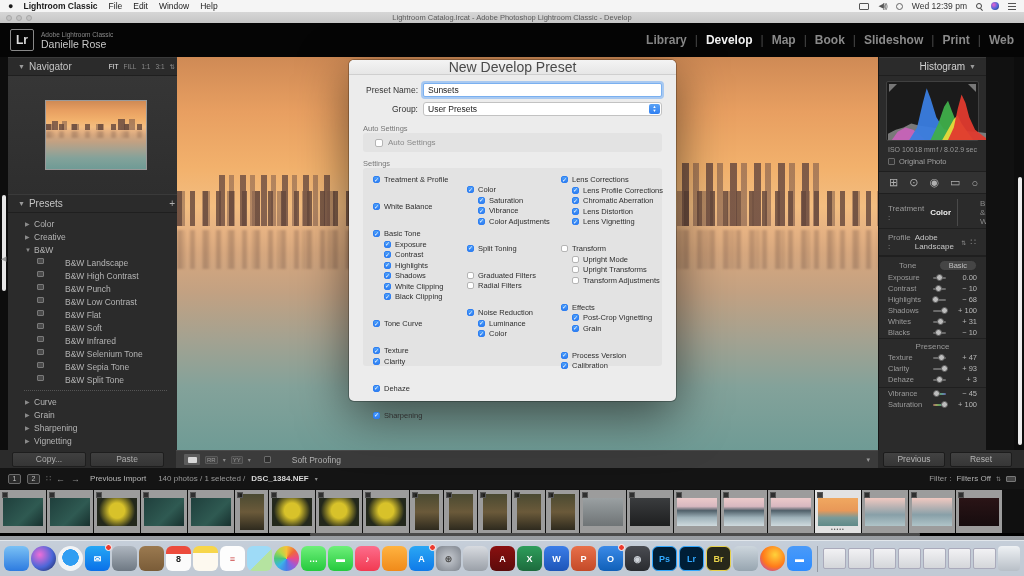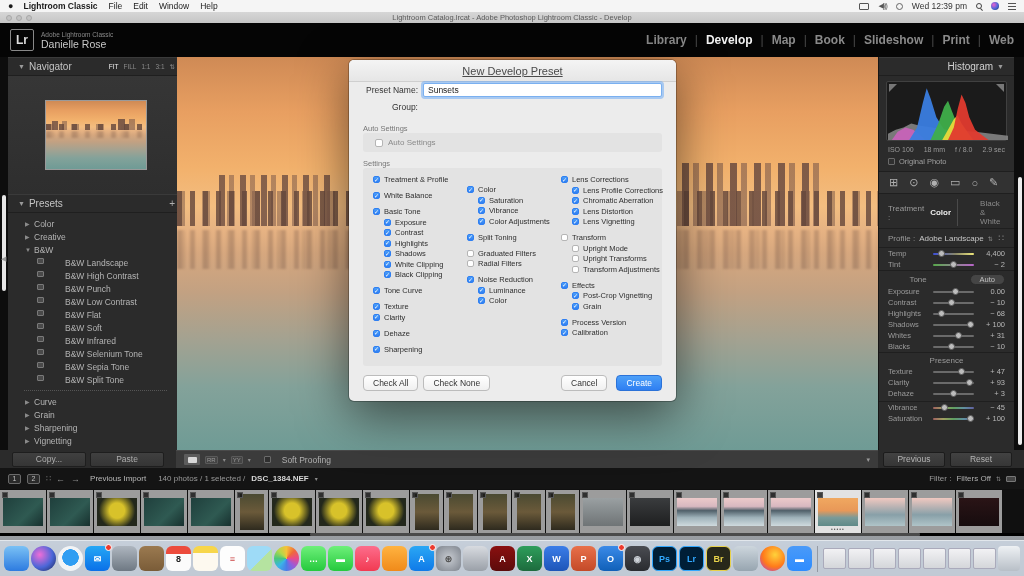--- a/index.html
+++ b/index.html
@@ -37,21 +37,21 @@
   #modules .mod.active { color:#f2f2f2; }
   #modules .sep { color:#4a4a4a; font-weight:normal; }
 
   
   #main { position:absolute; top:57px; left:0; right:0; height:393px; }
   #left-rail { position:absolute; left:0; top:0; width:8px; height:100%; background:#0d0d0d; }
   #left-rail .rail-scroll { position:absolute; left:2px; top:138px; width:4px; height:96px; background:#e6e6e6; border-radius:2px; }
   #left-rail .rail-arrow { position:absolute; left:1px; top:198px; font-size:7px; color:#9a9a9a; }
   #left-panel { position:absolute; left:8px; top:0; width:176px; height:100%; background:#2b2b2b; border-right:1px solid #161616; overflow:hidden; }
   #canvas { position:absolute; left:177px; top:0; width:701px; height:100%; overflow:hidden; }
-  #right-panel { position:absolute; left:878px; top:0; width:136px; height:100%; background:#2b2b2b; border-left:1px solid #161616; overflow:hidden; }
+  #right-panel { position:absolute; left:878px; top:0; width:108px; height:100%; background:#2b2b2b; border-left:1px solid #161616; overflow:hidden; }
   #right-rail { position:absolute; left:1014px; top:0; width:10px; height:100%; background:#0d0d0d; }
   #right-rail .rail-scroll { position:absolute; right:2px; top:120px; width:4px; height:268px; background:#ececec; border-radius:2px; }
 
   
   .sunsetpic { position:relative; overflow:hidden; background:linear-gradient(180deg,#cf8a55 0%,#e89f61 14%,#f2b16c 28%,#f3bd80 38%,#e7b383 44%,#d6a77e 50%,#c2a182 60%,#a3a291 72%,#83a29a 84%,#6f9b95 100%); }
   .sunsetpic .bld { position:absolute; left:0; right:0; top:34%; height:9%; background-image:repeating-linear-gradient(90deg, rgba(102,72,60,.82) 0 5px, transparent 5px 13px), repeating-linear-gradient(90deg, rgba(122,88,72,.5) 0 8px, transparent 8px 25px); }
   .sunsetpic .cluster-r { position:absolute; right:8%; top:27%; width:20%; height:16%; background:repeating-linear-gradient(90deg, rgba(108,76,64,.85) 0 7px, transparent 7px 11px, rgba(126,90,74,.6) 11px 17px, transparent 17px 24px); }
   .sunsetpic .cluster-l { position:absolute; left:6%; top:30%; width:16%; height:13%; background:repeating-linear-gradient(90deg, rgba(108,76,64,.8) 0 6px, transparent 6px 10px, rgba(126,90,74,.55) 10px 15px, transparent 15px 21px); }
   .sunsetpic .refl { position:absolute; left:0; right:0; top:44%; height:10%; opacity:.3; filter:blur(1px); background-image:repeating-linear-gradient(90deg, rgba(95,68,58,.8) 0 5px, transparent 5px 13px), repeating-linear-gradient(90deg, rgba(110,80,66,.5) 0 8px, transparent 8px 25px); }
 
@@ -71,21 +71,21 @@
   .pr-divider { border-top:1px dotted #555; margin:4px 16px; }
 
   .bottom-band { position:absolute; top:450px; left:0; right:0; height:18px; z-index:4; }
   #bb-left { position:absolute; left:0; top:0; width:176px; height:18px; background:#2b2b2b; display:flex; align-items:center; justify-content:center; gap:4px; }
   .lr-btn { background:linear-gradient(180deg,#404040,#353535); border:1px solid #1e1e1e; border-radius:2px; color:#adadad; font-size:8.5px; padding:1.5px 0; width:74px; text-align:center; }
   #bb-mid { position:absolute; left:176px; top:0; width:702px; height:18px; background:#3b3b3b; border-top:1px solid #4a4a4a; display:flex; align-items:center; padding:0 8px; gap:5px; }
   .tb-view { width:16px; height:11px; background:#5c5c5c; border-radius:1px; display:flex; align-items:center; justify-content:center; }
   .tb-view .inner { width:9px; height:6px; background:#d8d8d8; border-radius:1px; }
   .tb-mini { font-size:6px; color:#9a9a9a; border:1px solid #5a5a5a; border-radius:1px; padding:0 1px; background:#444; }
   .tb-caret { font-size:6px; color:#8a8a8a; }
-  #bb-mid .sp-label { font-size:8.5px; color:#b0b0b0; margin-left:6px; }
+  #bb-mid .sp-label { font-size:8.5px; color:#b0b0b0; margin-left:16px; }
   #bb-mid .far-caret { margin-left:auto; font-size:7px; color:#9a9a9a; }
   .dark-cb { width:7px; height:7px; border:1px solid #6a6a6a; background:#2f2f2f; border-radius:1px; }
   #bb-right { position:absolute; left:878px; top:0; width:146px; height:18px; background:#2b2b2b; display:flex; align-items:center; justify-content:flex-end; gap:5px; padding-right:12px; }
   .rp-btn { background:linear-gradient(180deg,#424242,#363636); border:1px solid #1c1c1c; border-radius:2px; color:#b5b5b5; font-size:8.5px; padding:1.5px 0; width:62px; text-align:center; }
 
   
   #filmstrip-bar { position:absolute; top:468px; left:0; right:0; height:21px; background:#141414; display:flex; align-items:center; padding:0 8px; gap:6px; font-size:8px; color:#9a9a9a; z-index:4; }
   .fs-mon { width:13px; height:10px; border:1px solid #6a6a6a; border-radius:2px; display:flex; align-items:center; justify-content:center; color:#c0c0c0; font-size:7px; background:#2a2a2a; }
   .fs-grid { color:#8a8a8a; font-size:8px; letter-spacing:-1px; }
   .fs-arrow { color:#8a8a8a; font-size:9px; }
@@ -107,38 +107,38 @@
   #dock { position:absolute; top:540px; left:0; right:0; height:36px; background:rgba(208,217,229,.82); border-top:1px solid rgba(255,255,255,.5); display:flex; align-items:center; justify-content:center; gap:2px; padding:0 2px; }
   .dock-icon { width:25px; height:25px; border-radius:6px; display:flex; align-items:center; justify-content:center; position:relative; flex:none; }
   .dock-icon .dl { font-size:9px; font-weight:bold; color:#fff; }
   .dock-badge { position:absolute; top:-2px; right:-2px; width:7px; height:7px; border-radius:50%; background:#ec3b2f; border:1px solid #fff; }
   .dock-sep { width:1px; height:26px; background:rgba(60,60,70,.35); margin:0 3px; flex:none; }
   .dock-doc { width:23px; height:21px; border-radius:2px; background:linear-gradient(180deg,#f2f2f4,#d4d6da); border:1px solid #aab; flex:none; }
   .dock-trash { width:22px; height:25px; border-radius:4px; background:linear-gradient(180deg,#eef1f4,#b8bfc7); flex:none; }
 
   
   #dialog { position:absolute; left:349px; top:60px; width:327px; height:341px; background:#ececec; border-radius:5px; box-shadow:0 14px 50px rgba(0,0,0,.55), 0 0 0 1px rgba(0,0,0,.25); z-index:20; font-size:9px; color:#333; }
-  #dlg-title { height:22px; display:flex; align-items:center; justify-content:center; font-size:11px; color:#4a4a4a; background:linear-gradient(180deg,#f4f4f4,#e6e6e6); border-bottom:1px solid #cfcfcf; border-radius:5px 5px 0 0;text-decoration:underline; }
+  #dlg-title { height:15px; display:flex; align-items:center; justify-content:center; font-size:14px; color:#4a4a4a; background:linear-gradient(180deg,#f4f4f4,#e6e6e6); border-bottom:1px solid #cfcfcf; border-radius:5px 5px 0 0; }
   .dlg-row { position:absolute; left:12px; right:14px; display:flex; align-items:center; }
   .dlg-label { width:62px; text-align:right; padding-right:5px; font-size:8.5px; color:#333; flex:none; }
   #preset-input { flex:1; height:14px; background:#fff; border:1px solid #7ab0f0; box-shadow:0 0 0 2px rgba(100,165,245,.5); border-radius:2px; font-size:8.5px; padding:0 4px; color:#222; font-family:"Liberation Sans",sans-serif; }
   .dlg-select { flex:1; height:14px; background:#fff; border:1px solid #c2c2c2; border-radius:3px; display:flex; align-items:center; font-size:8.5px; color:#222; padding-left:4px; position:relative; }
   .dlg-select .stepper { position:absolute; right:1px; top:1px; bottom:1px; width:11px; background:linear-gradient(180deg,#5aa2f5,#2f7ff2); border-radius:2px; display:flex; flex-direction:column; align-items:center; justify-content:center; color:#fff; font-size:4px; line-height:4px; }
   .dlg-section-label { position:absolute; left:14px; font-size:7.5px; color:#777; }
   .dlg-box { position:absolute; left:14px; right:14px; background:#e3e3e3; border-radius:3px; }
   #auto-box { display:flex; align-items:center; gap:5px; padding-left:12px; }
   #auto-box .auto-label { color:#8a8a8a; font-size:8px; }
   .mac-cb { width:8px; height:8px; border:1px solid #b5b5b5; border-radius:2px; background:#fff; flex:none; position:relative; }
   .mac-cb.on { background:linear-gradient(180deg,#4da0f8,#2f7ff2); border-color:#2f7ff2; }
   .mac-cb.on::after { content:"✓"; position:absolute; left:0; top:-1.5px; width:100%; text-align:center; color:#fff; font-size:7px; }
   #settings-box { display:flex; padding:7px 4px 4px 10px; }
   .cbcol { width:94px; flex:none; }
   .cbcol.c3 { width:114px; }
   .cbcol.offset { padding-top:10px; }
-  .cbgroup { margin-top:7px; }
+  .cbgroup { margin-top:18px; }
   .cbgroup:first-child { margin-top:0; }
   .cb-row { display:flex; align-items:center; gap:4px; margin-bottom:1.5px; }
   .cb-row.child { margin-left:11px; }
   .cb-row .mac-cb { width:7px; height:7px; }
   .cb-row .mac-cb.on::after { font-size:6px; top:-1.5px; }
   .cb-label { font-size:7.5px; color:#2e2e2e; white-space:nowrap; }
   #dlg-buttons { position:absolute; left:14px; right:14px; top:315px; display:flex; gap:5px; }
   .dlg-btn { background:linear-gradient(180deg,#fff,#f0f0f0); border:1px solid #bcbcbc; border-radius:4px; font-size:8.5px; color:#333; padding:2px 9px; }
   .dlg-btn.primary { background:linear-gradient(180deg,#4da0f8,#2f7ff2); border-color:#2b72d8; color:#fff; margin-left:4px; }
   #dlg-buttons .gap { flex:1; }
@@ -386,39 +386,23 @@
         <span>Treatment :</span>
         <span class="val-on">Color</span>
         <span class="val-off">Black &amp; White</span>
       </div>
       <div class="rp-row" id="profile-row">
         <span>Profile :</span>
         <span class="pv">Adobe Landscape</span>
         <span class="tb-caret">⇅</span>
         <span class="grid">∷</span>
       </div>
-      <div id="wb-sliders">
-          <div class="slider-row">
-            <span class="sname">Temp</span>
-            <div class="strack t-temp">
-              <span class="sknob" style="left: calc(23% - 4px);"></span>
-            </div>
-            <span class="sval">4,400</span>
-          </div>
-          <div class="slider-row">
-            <span class="sname">Tint</span>
-            <div class="strack t-tint">
-              <span class="sknob" style="left: calc(50% - 4px);"></span>
-            </div>
-            <span class="sval">− 2</span>
-          </div>
-        </div>
       <div class="rp-sub">
         <span class="centered">Tone</span>
-        <span class="auto-pill">Auto</span>
+        <span class="auto-pill">Basic</span>
       </div>
       <div id="tone-sliders">
           <div class="slider-row">
             <span class="sname">Exposure</span>
             <div class="strack">
               <span class="sknob" style="left: calc(55% - 4px);"></span>
             </div>
             <span class="sval">0.00</span>
           </div>
           <div class="slider-row">
@@ -731,20 +715,27 @@
     </div>
 
   <div id="dialog">
     <div id="dlg-title">New Develop Preset</div>
     <div class="dlg-row" style="top:23px;">
       <span class="dlg-label">Preset Name:</span>
       <input id="preset-input" type="text" value="Sunsets" style="">
     </div>
     <div class="dlg-row" style="top:42px;">
       <span class="dlg-label">Group:</span>
+      <span class="dlg-select">
+        <span>User Presets</span>
+        <span class="stepper">
+            <span>▲</span>
+            <span>▼</span>
+          </span>
+      </span>
     </div>
     <div class="dlg-section-label" style="top:64px;">Auto Settings</div>
     <div class="dlg-box" id="auto-box" style="top:73px;height:19px;">
       <span class="mac-cb"></span>
       <span class="auto-label">Auto Settings</span>
     </div>
     <div class="dlg-section-label" style="top:99px;">Settings</div>
     <div class="dlg-box" id="settings-box" style="top:108px;height:198px;">
         <div class="cbcol">
           <div class="cbgroup">
@@ -928,22 +919,15 @@
               <span class="mac-cb on"></span>
               <span class="cb-label">Process Version</span>
             </div>
             <div class="cb-row">
               <span class="mac-cb on"></span>
               <span class="cb-label">Calibration</span>
             </div>
           </div>
         </div>
       </div>
-    <div id="dlg-buttons">
-      <button class="dlg-btn">Check All</button>
-      <button class="dlg-btn">Check None</button>
-      <span class="gap"></span>
-      <button class="dlg-btn">Cancel</button>
-      <button class="dlg-btn primary">Create</button>
-    </div>
   </div>
 
 </div>
 
 </body></html>

